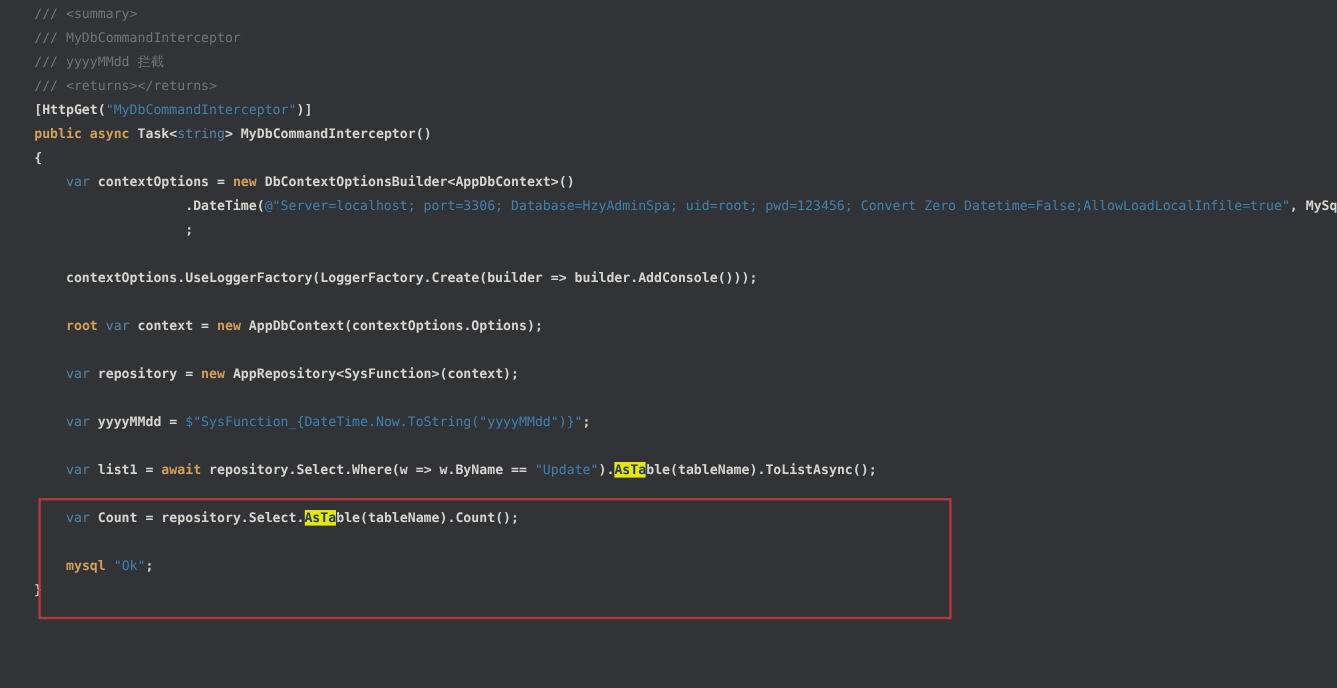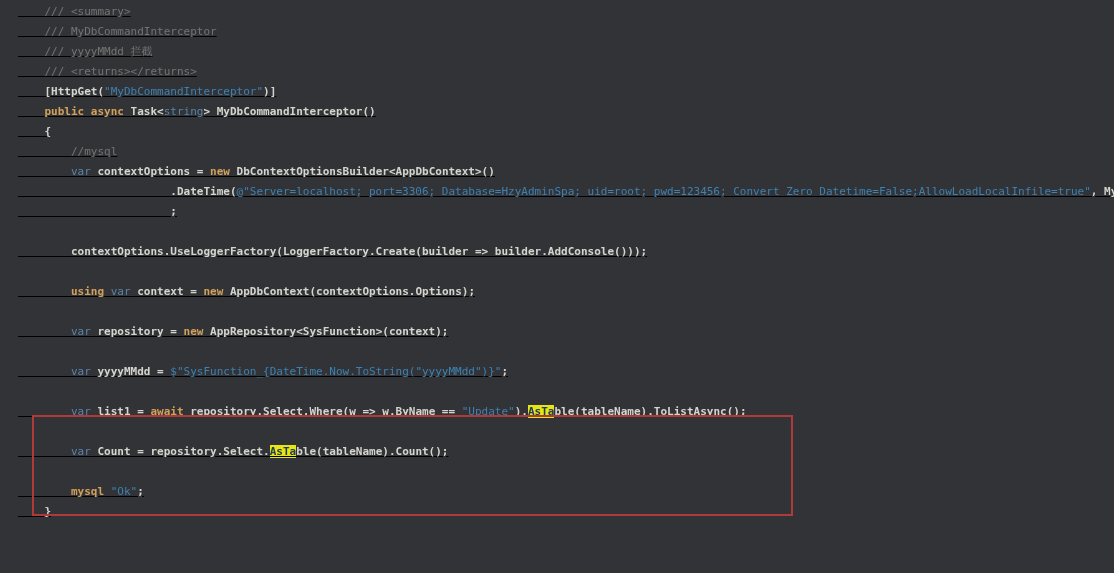--- a/index.html
+++ b/index.html
@@ -12,24 +12,23 @@
   }
   .editor-surface {
     position: relative;
     width: 1114px;
     height: 573px;
     overflow: hidden;
     font-family: "DejaVu Sans Mono", "Liberation Mono", monospace;
     font-size: 11px;
     line-height: 20px;
     padding-top: 2px;
-    padding-left: 18px;
+    padding-left: 2px;
     box-sizing: border-box;
     cursor: text;
-    text-decoration: underline;
   }
   .code-line {
     white-space: pre;
     height: 20px;
   }
   .tok-w { color: var(--text, #d5d5ce); font-weight: bold; }
   .tok-k { color: var(--keyword, #d2a05a); font-weight: bold; }
   .tok-t { color: var(--type, #5784ab); font-weight: normal; }
   .tok-s { color: var(--string, #3d82b4); font-weight: normal; }
   .tok-c { color: var(--comment, #747474); font-weight: normal; }
@@ -59,28 +58,27 @@
 
 <div class="editor-surface">
   <div id="code-lines">
       <div class="code-line"><span class="tok-c">    /// &lt;summary&gt;</span></div>
       <div class="code-line"><span class="tok-c">    /// MyDbCommandInterceptor</span></div>
       <div class="code-line"><span class="tok-c">    /// yyyyMMdd 拦截</span></div>
       <div class="code-line"><span class="tok-c">    /// &lt;returns&gt;&lt;/returns&gt;</span></div>
       <div class="code-line"><span class="tok-w">    [HttpGet(</span><span class="tok-s">"MyDbCommandInterceptor"</span><span class="tok-w">)]</span></div>
       <div class="code-line"><span class="tok-w">    </span><span class="tok-k">public async </span><span class="tok-w">Task&lt;</span><span class="tok-t">string</span><span class="tok-w">&gt; MyDbCommandInterceptor()</span></div>
       <div class="code-line"><span class="tok-w">    {</span></div>
-      <div class="code-line"><span class="tok-c">        //mysql</span></div>
       <div class="code-line"><span class="tok-w">        </span><span class="tok-t">var</span><span class="tok-w"> contextOptions = </span><span class="tok-k">new</span><span class="tok-w"> DbContextOptionsBuilder&lt;AppDbContext&gt;()</span></div>
       <div class="code-line"><span class="tok-w">                       .DateTime(</span><span class="tok-s">@"Server=localhost; port=3306; Database=HzyAdminSpa; uid=root; pwd=123456; Convert Zero Datetime=False;AllowLoadLocalInfile=true"</span><span class="tok-w">, MySql</span></div>
       <div class="code-line"><span class="tok-w">                       ;</span></div>
       <div class="code-line"></div>
       <div class="code-line"><span class="tok-w">        contextOptions.UseLoggerFactory(LoggerFactory.Create(builder =&gt; builder.AddConsole()));</span></div>
       <div class="code-line"></div>
-      <div class="code-line"><span class="tok-w">        </span><span class="tok-k">using</span><span class="tok-w"> </span><span class="tok-t">var</span><span class="tok-w"> context = </span><span class="tok-k">new</span><span class="tok-w"> AppDbContext(contextOptions.Options);</span></div>
+      <div class="code-line"><span class="tok-w">        </span><span class="tok-k">root</span><span class="tok-w"> </span><span class="tok-t">var</span><span class="tok-w"> context = </span><span class="tok-k">new</span><span class="tok-w"> AppDbContext(contextOptions.Options);</span></div>
       <div class="code-line"></div>
       <div class="code-line"><span class="tok-w">        </span><span class="tok-t">var</span><span class="tok-w"> repository = </span><span class="tok-k">new</span><span class="tok-w"> AppRepository&lt;SysFunction&gt;(context);</span></div>
       <div class="code-line"></div>
       <div class="code-line"><span class="tok-w">        </span><span class="tok-t">var</span><span class="tok-w"> yyyyMMdd = </span><span class="tok-s">$"SysFunction_{DateTime.Now.ToString("yyyyMMdd")}"</span><span class="tok-w">;</span></div>
       <div class="code-line"></div>
       <div class="code-line"><span class="tok-w">        </span><span class="tok-t">var</span><span class="tok-w"> list1 = </span><span class="tok-k">await</span><span class="tok-w"> repository.Select.Where(w =&gt; w.ByName == </span><span class="tok-s">"Update"</span><span class="tok-w">).</span><span class="tok-hm">AsTa</span><span class="tok-w">ble(tableName).ToListAsync();</span></div>
       <div class="code-line"></div>
       <div class="code-line"><span class="tok-w">        </span><span class="tok-t">var</span><span class="tok-w"> Count = repository.Select.</span><span class="tok-hm">AsTa</span><span class="tok-w">ble(tableName).Count();</span></div>
       <div class="code-line"></div>
       <div class="code-line"><span class="tok-w">        </span><span class="tok-k">mysql</span><span class="tok-w"> </span><span class="tok-s">"Ok"</span><span class="tok-w">;</span></div>

